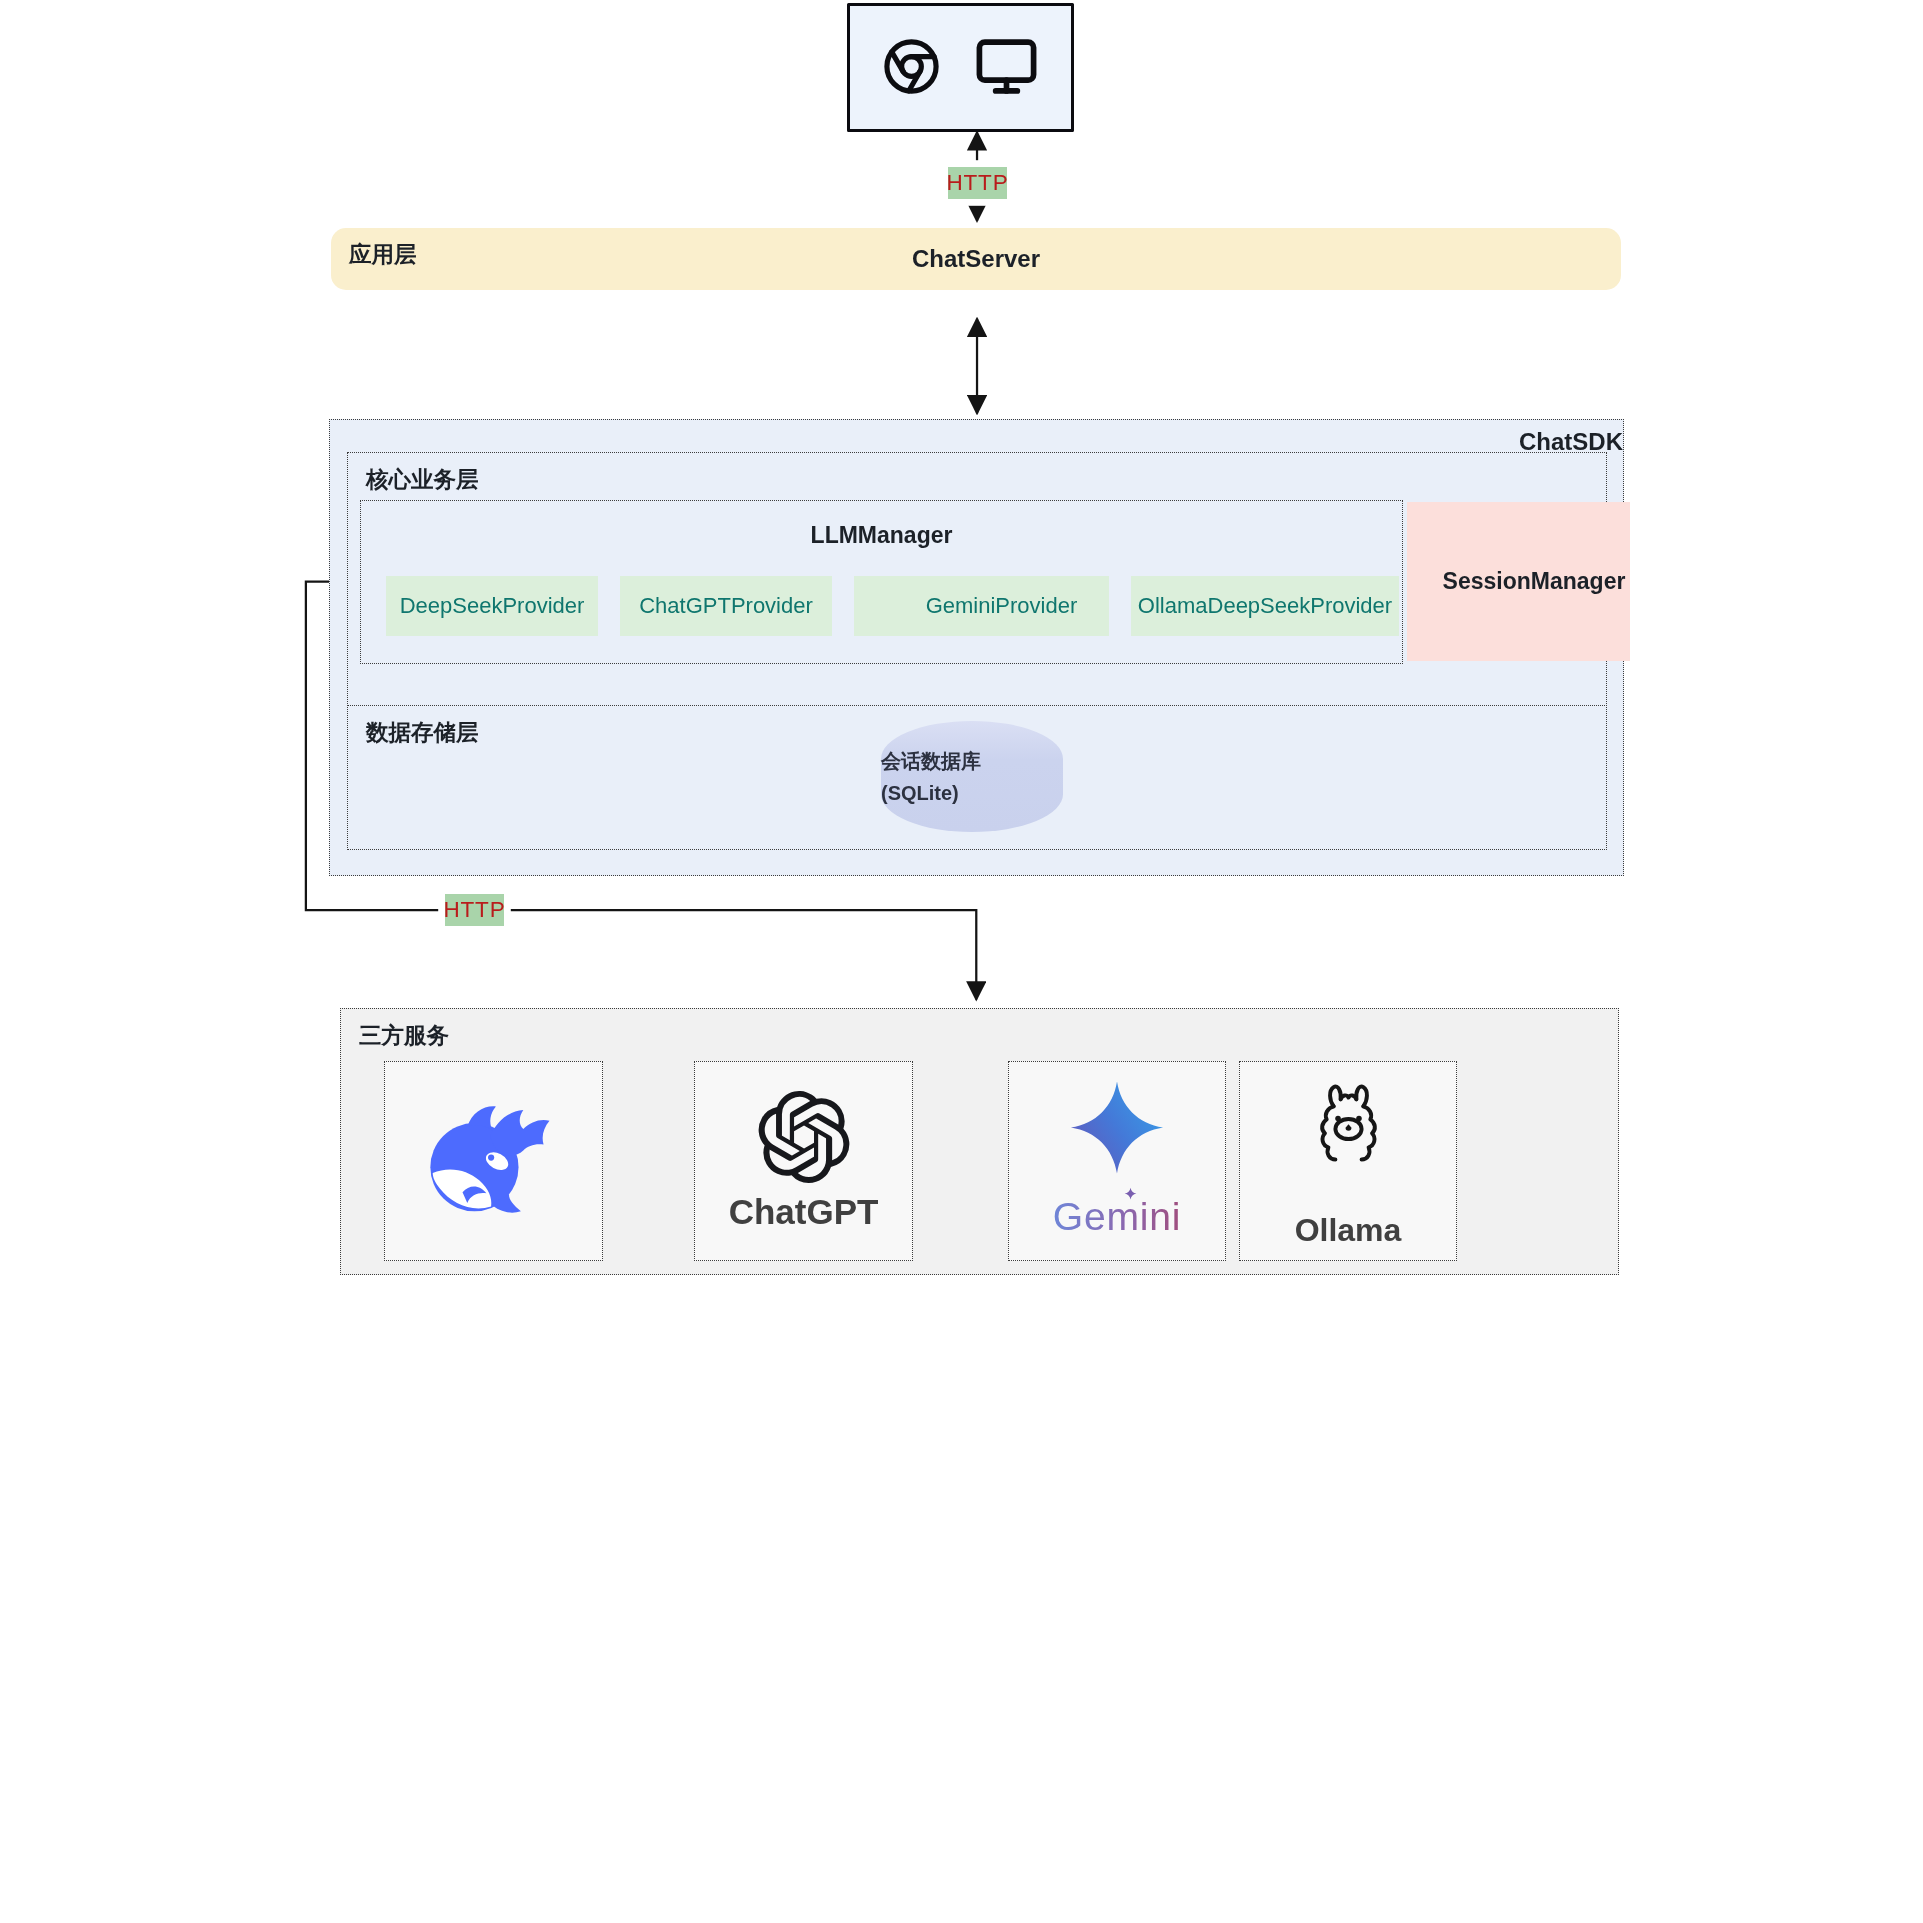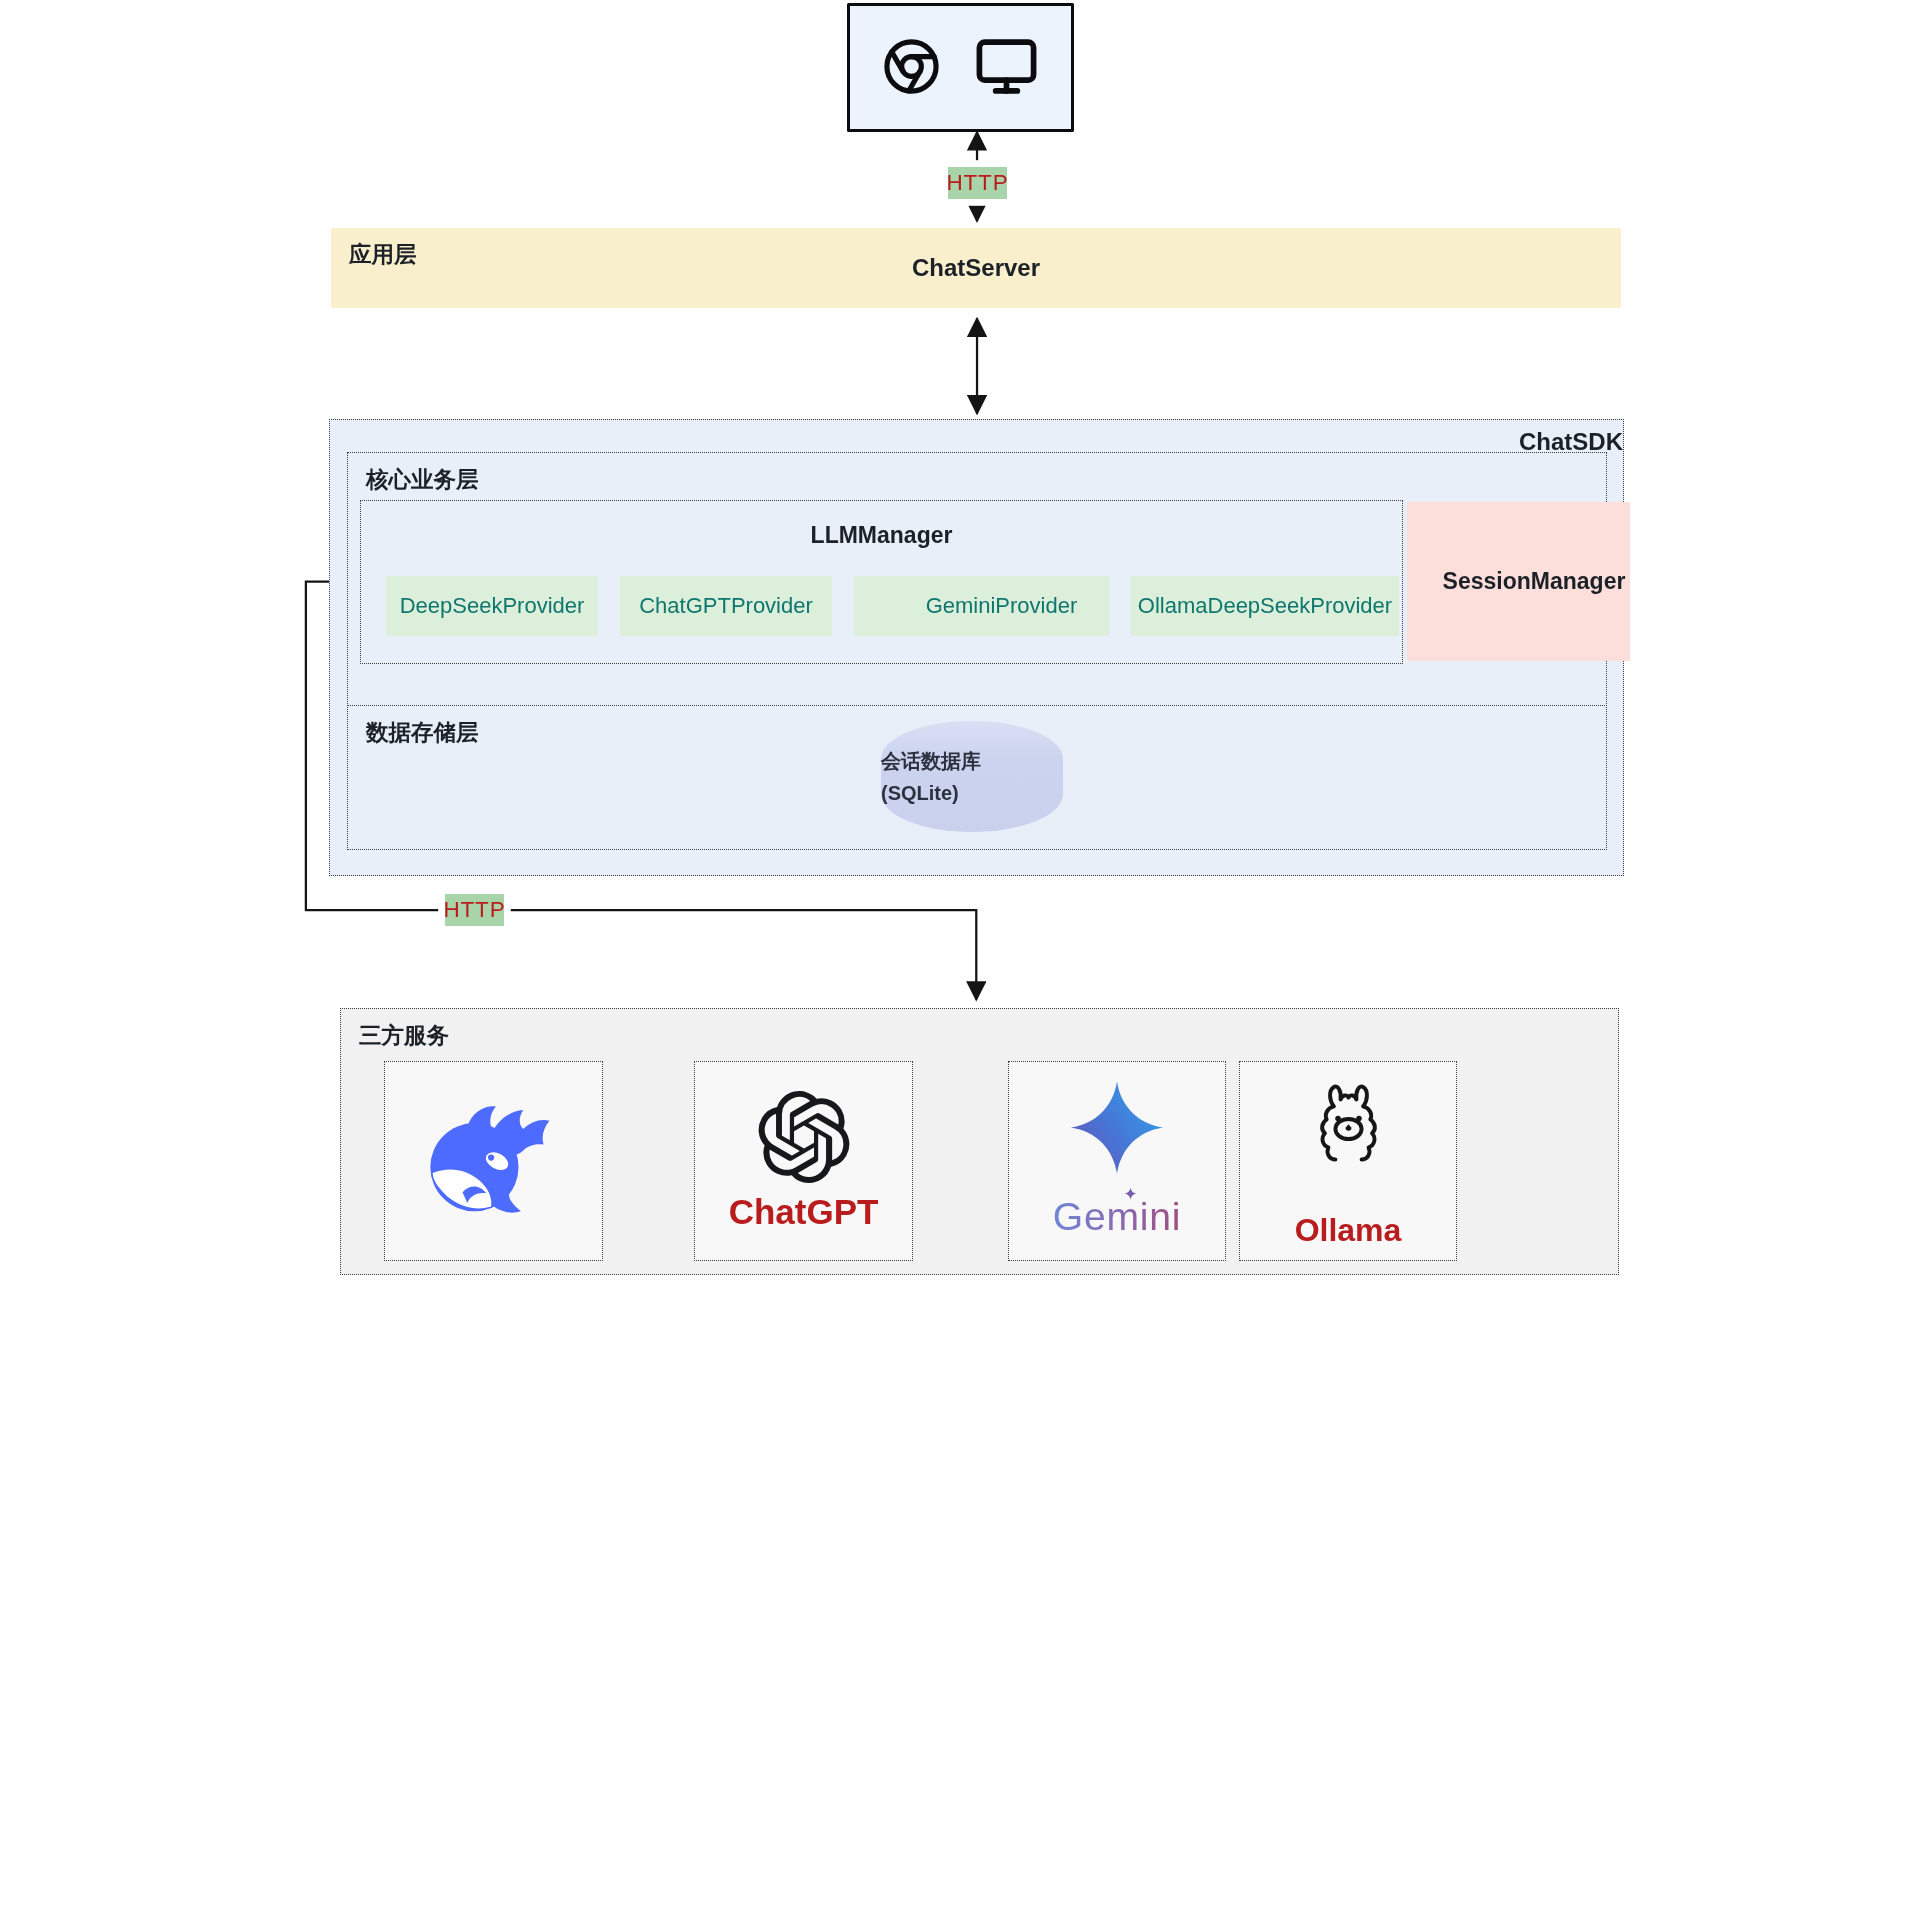--- a/index.html
+++ b/index.html
@@ -16,22 +16,22 @@
     justify-content:center;gap:33px;z-index:2;}
 
   
   .http-badge{width:59px;height:32px;background:#a9d4aa;color:#b91c1c;font-size:22.5px;
     display:flex;align-items:center;justify-content:center;z-index:3;
     box-shadow:0 0 0 6.8px #ffffff;letter-spacing:0.8px;}
   .badge-top{left:948px;top:167px;}
   .badge-side{left:445px;top:894px;}
 
   
-  .app-layer{left:331px;top:228px;width:1290px;height:80px;background:#faefcd;z-index:2;
-    display:flex;align-items:center;justify-content:center;}
+  .app-layer{left:331px;top:228px;width:1290px;height:62px;background:#faefcd;z-index:2;
+    display:flex;align-items:center;justify-content:center;border-radius:15px;}
   .layer-label{position:absolute;left:18px;top:10.5px;font-weight:bold;font-size:22.5px;}
   .node-title{font-weight:bold;font-size:24px;}
 
   
   .chatsdk{left:329px;top:419px;width:1293px;height:455px;background:#e9eff9;
     border:1.5px dotted #3c3c3c;z-index:2;}
   .chatsdk-title{position:absolute;left:0;right:0;top:7.5px;text-align:right;
     font-weight:bold;font-size:24px;}
   .core-layer{left:347px;top:452px;width:1258px;height:252px;border:1.5px dotted #3c3c3c;z-index:3;}
   .llm-manager{left:360px;top:500px;width:1041px;height:162px;border:1.5px dotted #3c3c3c;z-index:4;}
@@ -55,21 +55,21 @@
 
   
   .third-party{left:340px;top:1008px;width:1277px;height:265px;background:#f1f1f1;
     border:1.5px dotted #3c3c3c;z-index:2;}
   .service-box{top:1061px;height:198px;background:#f8f8f8;border:1.5px dotted #3c3c3c;z-index:3;
     display:flex;flex-direction:column;align-items:center;justify-content:center;gap:6px;}
   .svc-deepseek{left:384px;width:217px;}
   .svc-chatgpt{left:694px;width:217px;}
   .svc-gemini{left:1008px;width:216px;}
   .svc-ollama{left:1239px;width:216px;gap:39px;}
-  .wordmark{font-weight:800;color:#b91c1c;}
+  .wordmark{font-weight:800;color:#404040;}
   .wm-chatgpt{font-size:35px;}
   .wm-ollama{font-size:32px;}
 </style>
 </head>
 <body>
 
 <div class="canvas">
 
   <svg id="arrows" width="1924" height="1924" viewBox="0 0 2560 2560">
     <defs>

